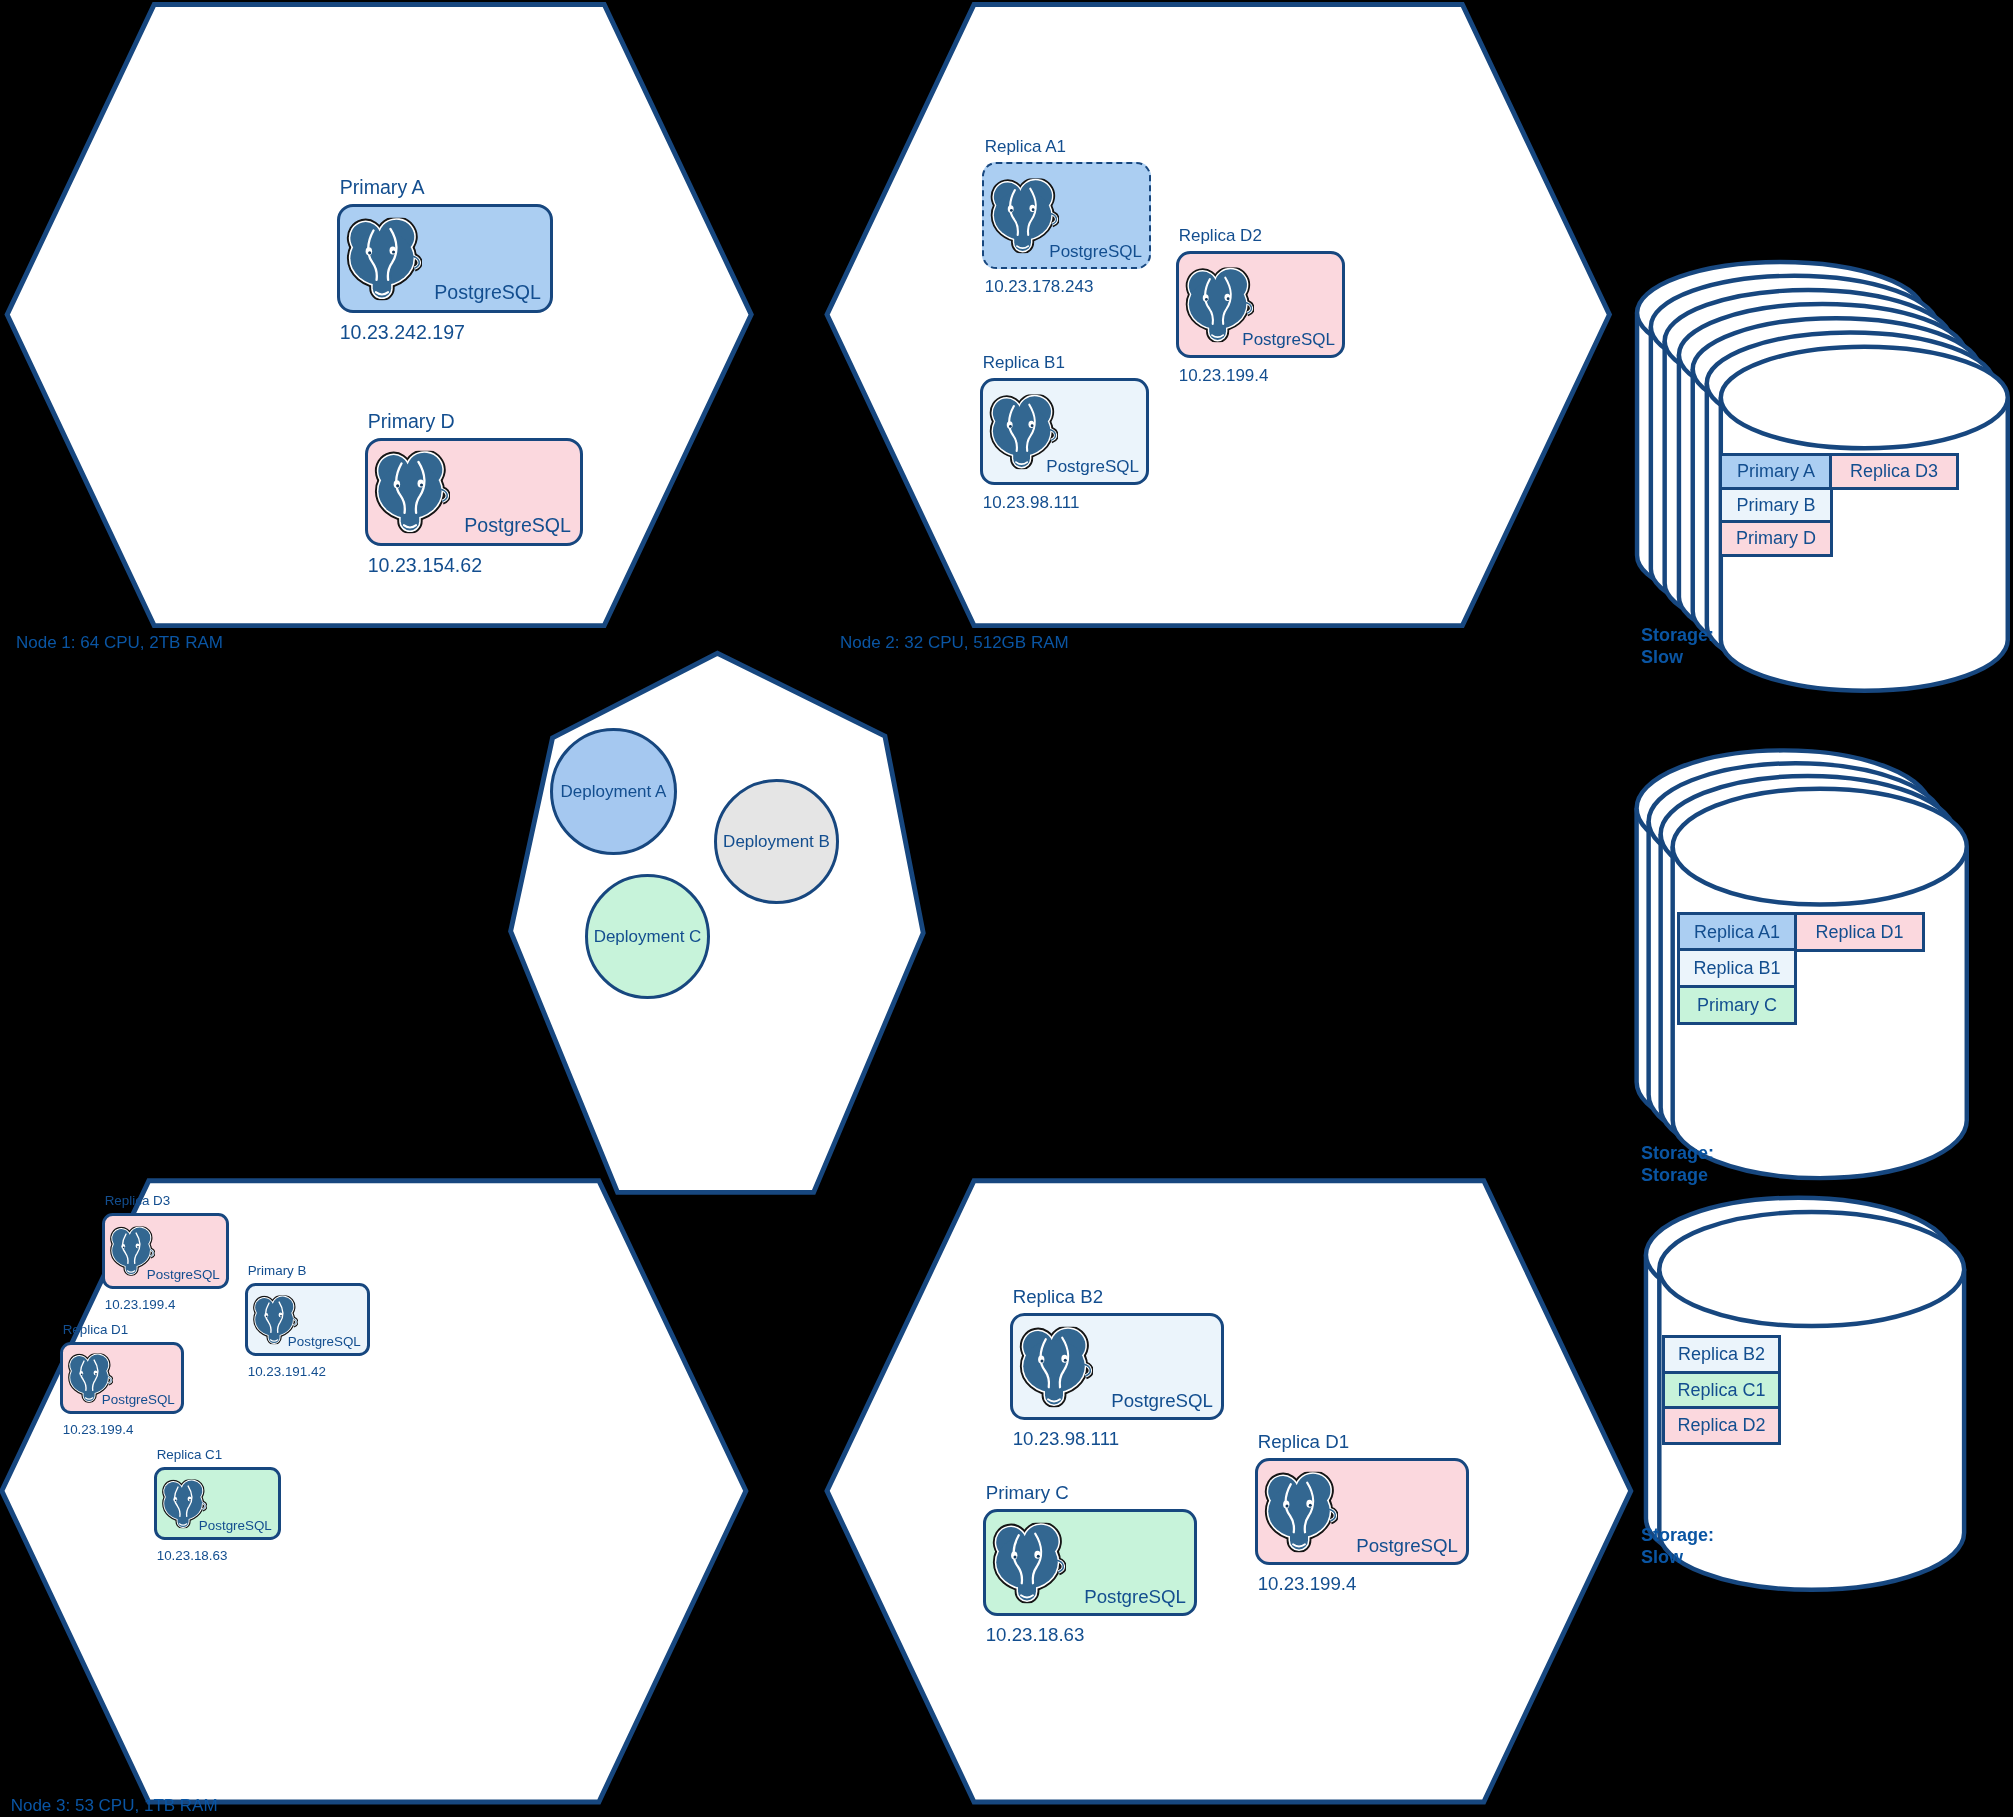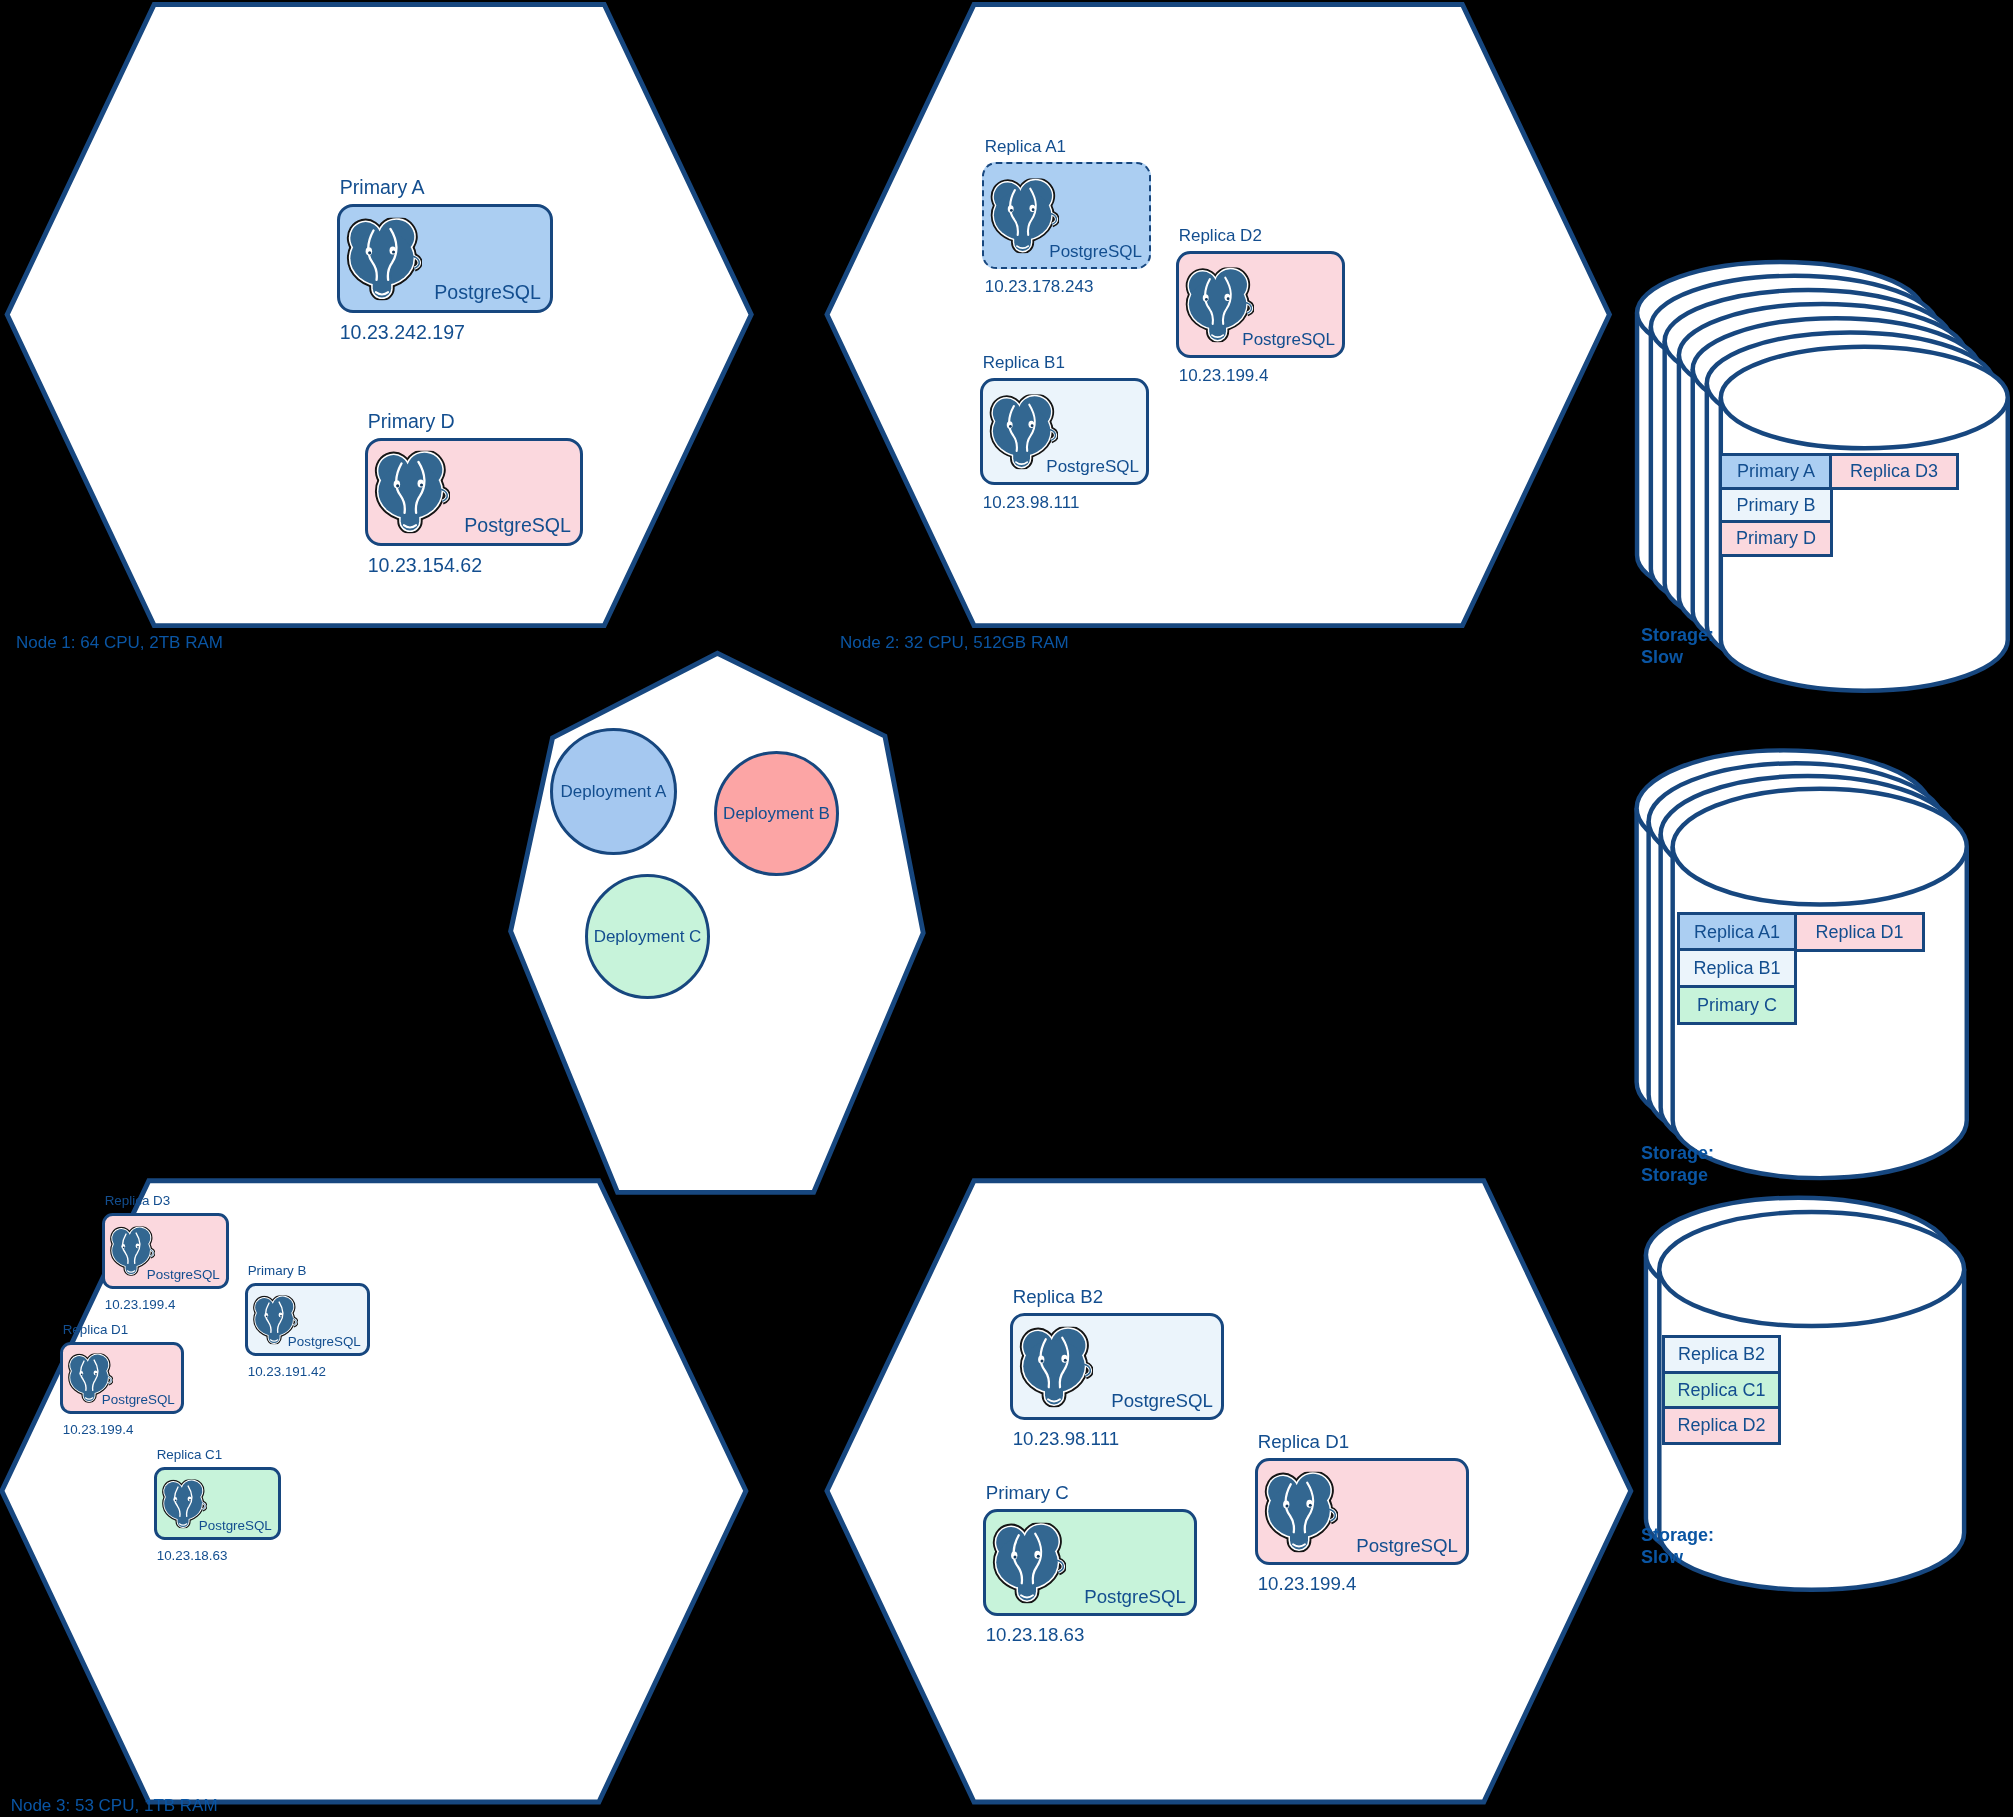--- a/index.html
+++ b/index.html
@@ -300,21 +300,21 @@
       <span class="pgtext">PostgreSQL</span>
     </div>
     <div class="ip">10.23.199.4</div>
   </div>
 
   <div class="t node-label" style="left:838px; top:1860px;">Node 4: 64 CPU, 2TB RAM</div>
 
   <div class="dep" style="left: 550px; top: 728px; width: 127px; height: 127px; background-color: rgb(165, 200, 240);">
     <span>Deployment A</span>
   </div>
-  <div class="dep" style="left: 714px; top: 751px; width: 125px; height: 125px; background-color: #fca5a5;">
+  <div class="dep" style="left: 714px; top: 779px; width: 125px; height: 125px; background-color: #e5e5e5;">
     <span>Deployment B</span>
   </div>
   <div class="dep" style="left: 585px; top: 874px; width: 125px; height: 125px; background-color: rgb(199, 243, 218);">
     <span>Deployment C</span>
   </div>
 
   <div class="chip" style="left: 1719px; top: 453px; width: 114px; height: 37px; background-color: rgb(171, 206, 242);">Primary A</div>
   <div class="chip" style="left: 1829px; top: 453px; width: 130px; height: 37px; background-color: rgb(251, 216, 222);">Replica D3</div>
   <div class="chip" style="left: 1719px; top: 487px; width: 114px; height: 37px; background-color: rgb(235, 244, 251);">Primary B</div>
   <div class="chip" style="left: 1719px; top: 520px; width: 114px; height: 37px; background-color: rgb(251, 216, 222);">Primary D</div>

